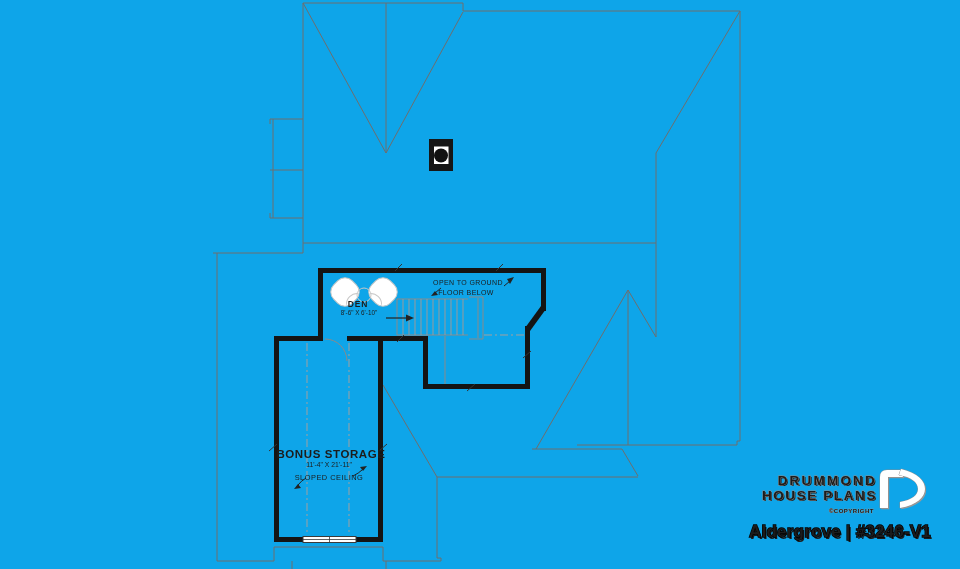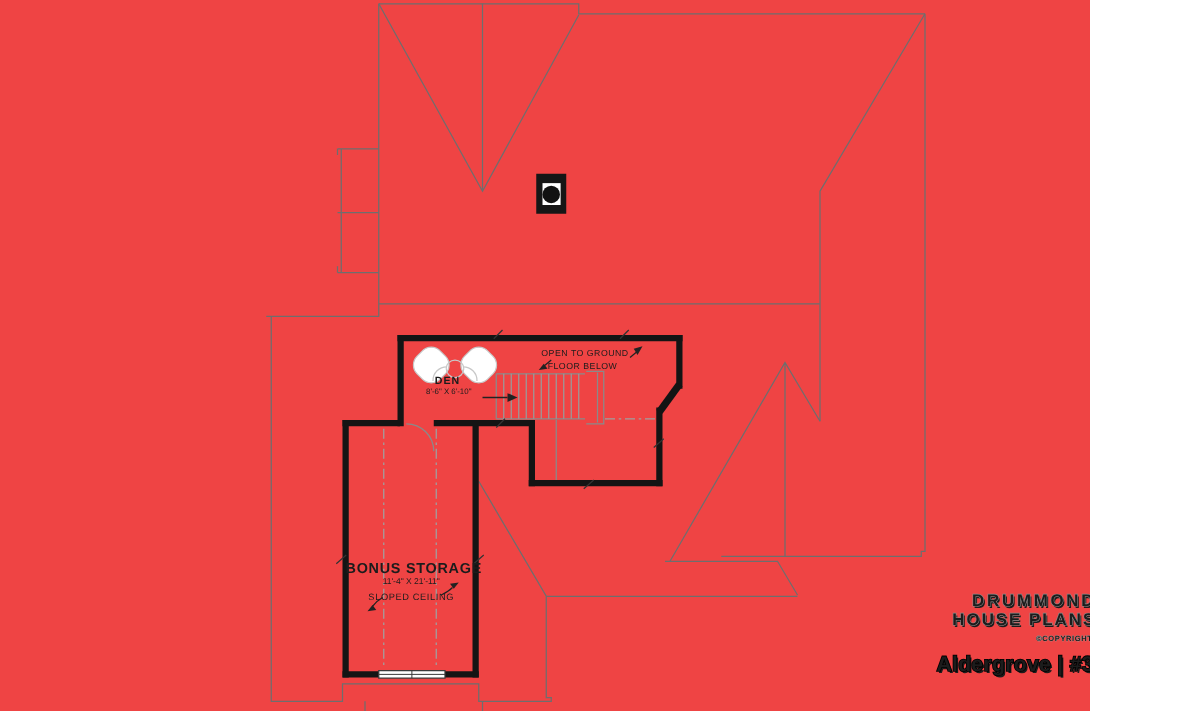--- a/index.html
+++ b/index.html
@@ -1,19 +1,19 @@
 <!DOCTYPE html>
 <html><head>
 <meta charset="utf-8">
 <style>
   html,body{margin:0;padding:0;background:#ffffff;}
   .page{
     position:relative;
-    width:872px;height:569px;
-    background:#ef4444;
+    width:960px;height:569px;
+    background:#0ea5e9;
     overflow:hidden;
     font-family:"Liberation Sans", sans-serif;
   }
   svg{display:block;}
   text{font-family:"Liberation Sans", sans-serif; fill:#1c1c1c;}
   .room-name{font-weight:bold;}
 </style>
 </head>
 <body>
 

